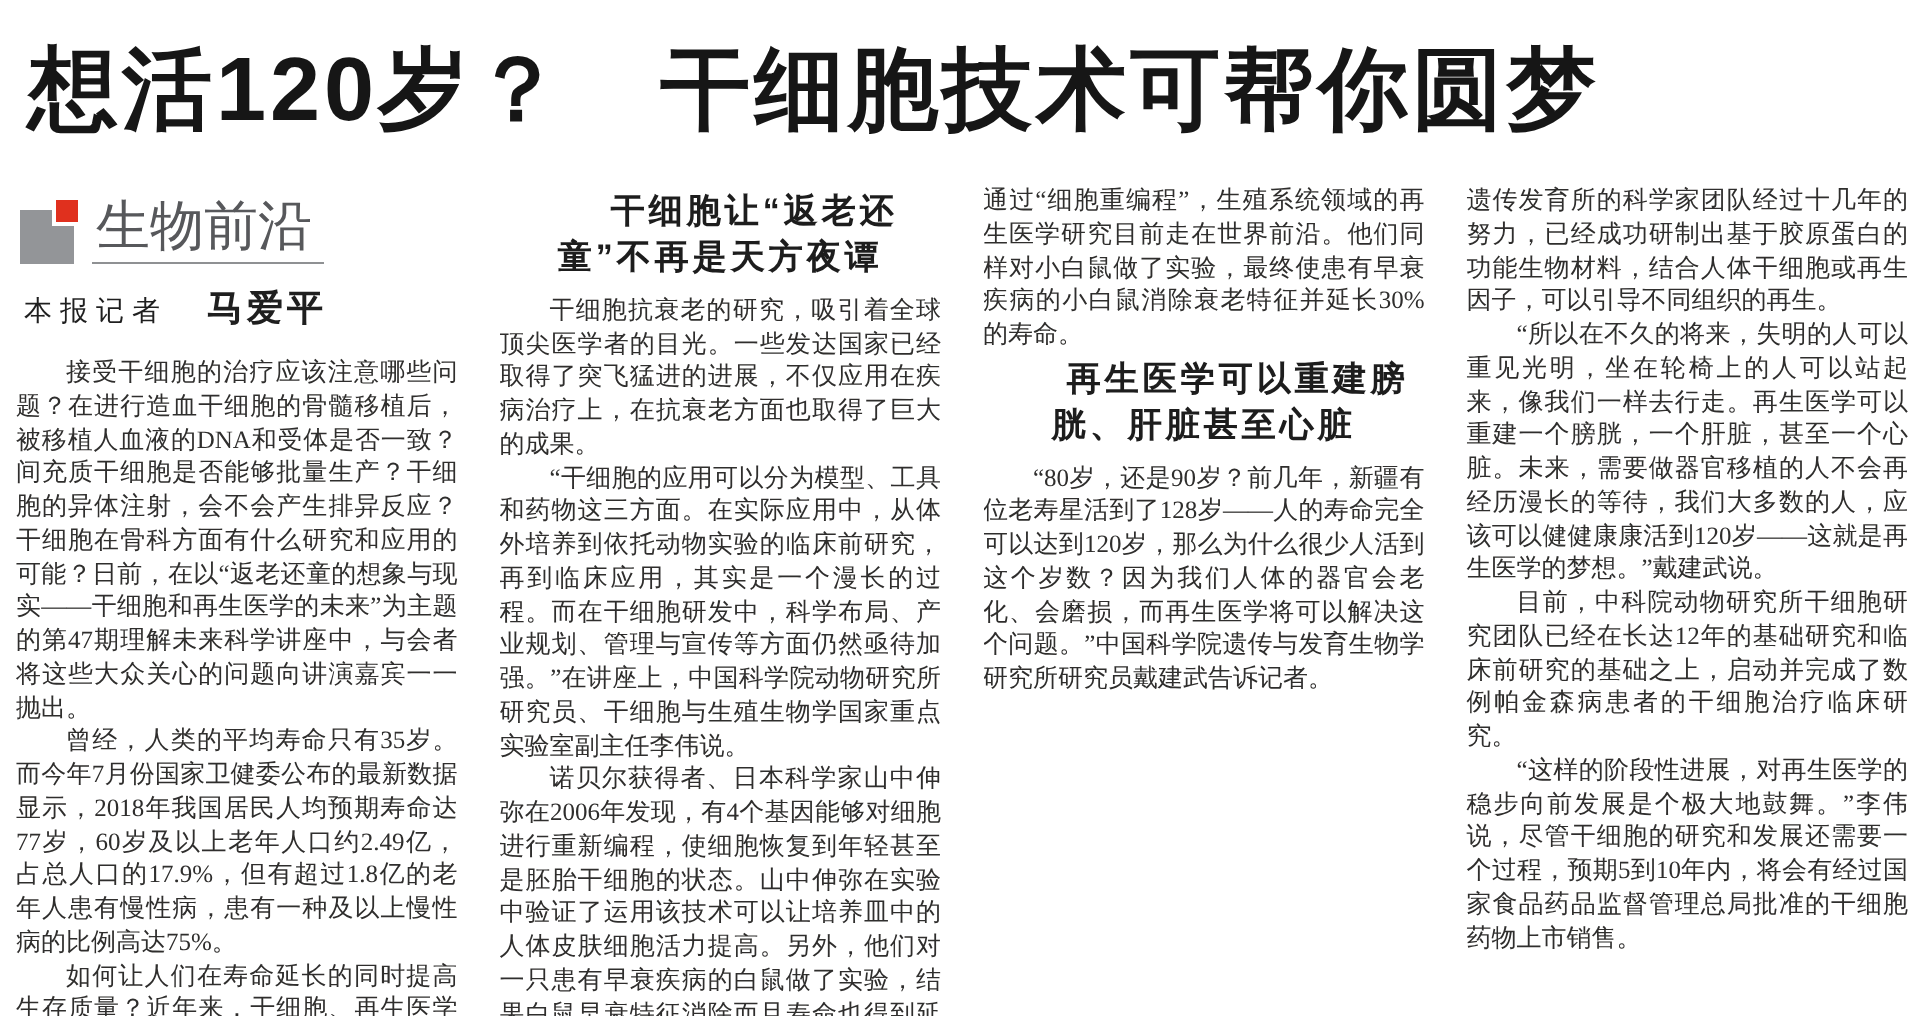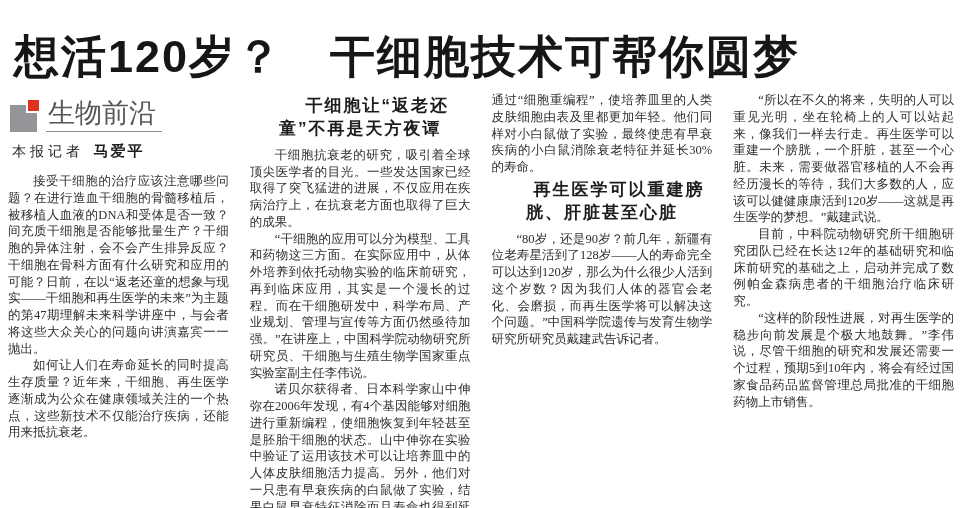--- a/index.html
+++ b/index.html
@@ -2,21 +2,21 @@
 <html><head>
 <meta charset="utf-8">
 <style>
   * { margin:0; padding:0; box-sizing:border-box; }
   html,body { background:#ffffff; }
   body {
     width:962px; height:508px; overflow:hidden; position:relative;
     font-family:"Liberation Serif","DejaVu Serif",serif;
     color:#2f2e2d;
   }
-  header { padding:32px 14px 6px 14px; height:92px; }
+  header { padding:20px 14px 6px 14px; height:92px; }
   h1 {
     font-family:"Liberation Sans","DejaVu Sans",sans-serif;
     font-size:45px; font-weight:bold; color:#161616;
     letter-spacing:2px; line-height:1.1; white-space:nowrap;
   }
   .columns {
     display:flex; gap:21px; padding:0 8px;
     height:416px; overflow:hidden;
   }
   .col { flex:1 1 0; overflow:hidden; }
@@ -39,21 +39,21 @@
   .sq-gray { position:absolute; left:0; top:7px; width:27px; height:27px; background:#939598; }
   .sq-red  { position:absolute; left:16px; top:0; width:15px; height:15px; background:#e0301e; border:2px solid #ffffff; }
   .badge-label {
     font-family:"Liberation Sans","DejaVu Sans",sans-serif;
     font-size:27px; color:#57585b; line-height:1.1;
     border-bottom:1.5px solid #8f9193; padding:0 6px 2px 2px;
     margin-left:2px;
   }
   .byline { margin:2px 0 12px 4px; font-size:14px; color:#1f1f1f; }
   .byline-prefix { letter-spacing:4px; }
-  .byline-name { font-weight:bold; font-size:15px; margin-left:6px; letter-spacing:2px; }
+  .byline-name { font-weight:bold; font-size:18px; margin-left:16px; letter-spacing:2px; }
 </style>
 </head>
 <body>
 
 <header>
   <h1>想活120岁？　干细胞技术可帮你圆梦</h1>
 </header>
 
 <div class="columns">
 
@@ -64,42 +64,44 @@
         <span class="sq-red"></span>
       </span>
       <span class="badge-label">生物前沿</span>
     </div>
     <div class="byline">
       <span class="byline-prefix">本报记者</span>
       <span class="byline-name">马爱平</span>
     </div>
     <div class="col-body">
         <p class="blk-p">接受干细胞的治疗应该注意哪些问题？在进行造血干细胞的骨髓移植后，被移植人血液的DNA和受体是否一致？间充质干细胞是否能够批量生产？干细胞的异体注射，会不会产生排异反应？干细胞在骨科方面有什么研究和应用的可能？日前，在以“返老还童的想象与现实——干细胞和再生医学的未来”为主题的第47期理解未来科学讲座中，与会者将这些大众关心的问题向讲演嘉宾一一抛出。</p>
+        <p class="blk-p">曾经，人类的平均寿命只有35岁。而今年7月份国家卫健委公布的最新数据显示，2018年我国居民人均预期寿命达77岁，60岁及以上老年人口约2.49亿，占总人口的17.9%，但有超过1.8亿的老年人患有慢性病，患有一种及以上慢性病的比例高达75%。</p>
         <p class="blk-p">如何让人们在寿命延长的同时提高生存质量？近年来，干细胞、再生医学逐渐成为公众在健康领域关注的一个热点，这些新技术不仅能治疗疾病，还能用来抵抗衰老。</p>
       </div>
   </section>
 
   <section class="col">
     <div class="col-body">
         <h3 class="blk-h">干细胞让“返老还童”不再是天方夜谭</h3>
         <p class="blk-p">干细胞抗衰老的研究，吸引着全球顶尖医学者的目光。一些发达国家已经取得了突飞猛进的进展，不仅应用在疾病治疗上，在抗衰老方面也取得了巨大的成果。</p>
         <p class="blk-p">“干细胞的应用可以分为模型、工具和药物这三方面。在实际应用中，从体外培养到依托动物实验的临床前研究，再到临床应用，其实是一个漫长的过程。而在干细胞研发中，科学布局、产业规划、管理与宣传等方面仍然亟待加强。”在讲座上，中国科学院动物研究所研究员、干细胞与生殖生物学国家重点实验室副主任李伟说。</p>
         <p class="blk-p">诺贝尔获得者、日本科学家山中伸弥在2006年发现，有4个基因能够对细胞进行重新编程，使细胞恢复到年轻甚至是胚胎干细胞的状态。山中伸弥在实验中验证了运用该技术可以让培养皿中的人体皮肤细胞活力提高。另外，他们对一只患有早衰疾病的白鼠做了实验，结果白鼠早衰特征消除而且寿命也得到延长。</p>
       </div>
   </section>
 
   <section class="col">
     <div class="col-body">
-        <p class="blk-pc">通过“细胞重编程”，使培养皿里的人类皮肤细胞由表及里都更加年轻。他们同样对小白鼠做了实验，最终使患有早衰疾病的小白鼠消除衰老特征并延长30%的寿命。</p>
+        <p class="blk-pc">通过“细胞重编程”，生殖系统领域的再生医学研究目前走在世界前沿。他们同样对小白鼠做了实验，最终使患有早衰疾病的小白鼠消除衰老特征并延长30%的寿命。</p>
         <h3 class="blk-h">再生医学可以重建膀胱、肝脏甚至心脏</h3>
         <p class="blk-p">“80岁，还是90岁？前几年，新疆有位老寿星活到了128岁——人的寿命完全可以达到120岁，那么为什么很少人活到这个岁数？因为我们人体的器官会老化、会磨损，而再生医学将可以解决这个问题。”中国科学院遗传与发育生物学研究所研究员戴建武告诉记者。</p>
       </div>
   </section>
 
   <section class="col">
     <div class="col-body">
+        <p class="blk-pc">遗传发育所的科学家团队经过十几年的努力，已经成功研制出基于胶原蛋白的功能生物材料，结合人体干细胞或再生因子，可以引导不同组织的再生。</p>
         <p class="blk-p">“所以在不久的将来，失明的人可以重见光明，坐在轮椅上的人可以站起来，像我们一样去行走。再生医学可以重建一个膀胱，一个肝脏，甚至一个心脏。未来，需要做器官移植的人不会再经历漫长的等待，我们大多数的人，应该可以健健康康活到120岁——这就是再生医学的梦想。”戴建武说。</p>
         <p class="blk-p">目前，中科院动物研究所干细胞研究团队已经在长达12年的基础研究和临床前研究的基础之上，启动并完成了数例帕金森病患者的干细胞治疗临床研究。</p>
         <p class="blk-p">“这样的阶段性进展，对再生医学的稳步向前发展是个极大地鼓舞。”李伟说，尽管干细胞的研究和发展还需要一个过程，预期5到10年内，将会有经过国家食品药品监督管理总局批准的干细胞药物上市销售。</p>
       </div>
   </section>
 
 </div>
 
 </body></html>

